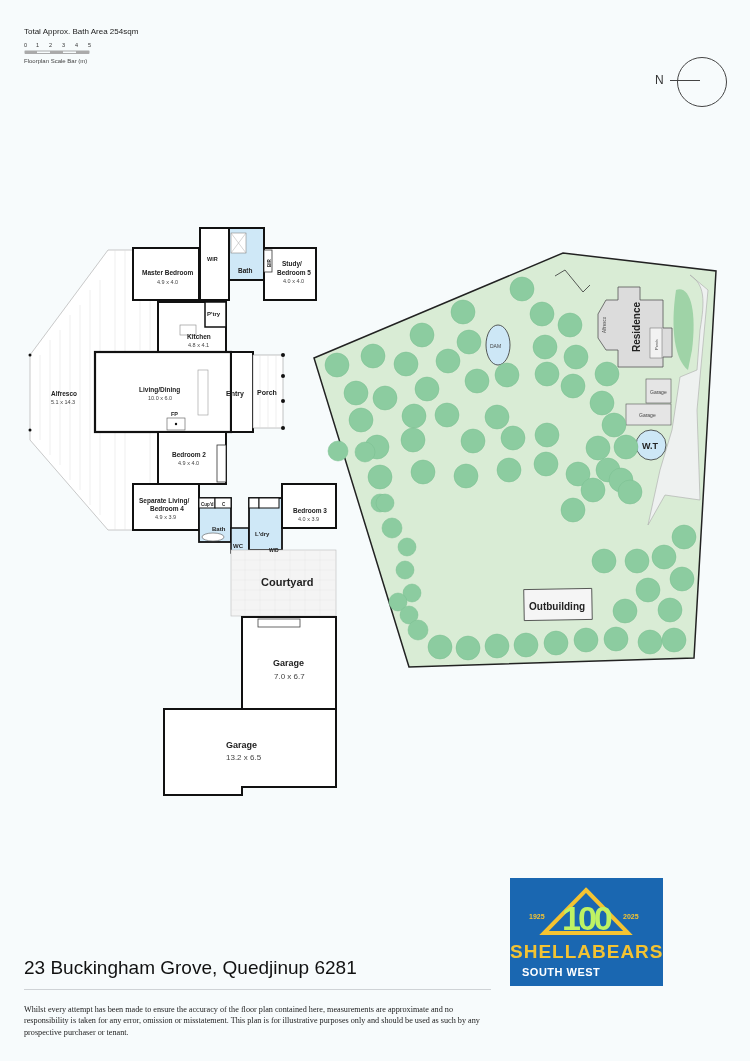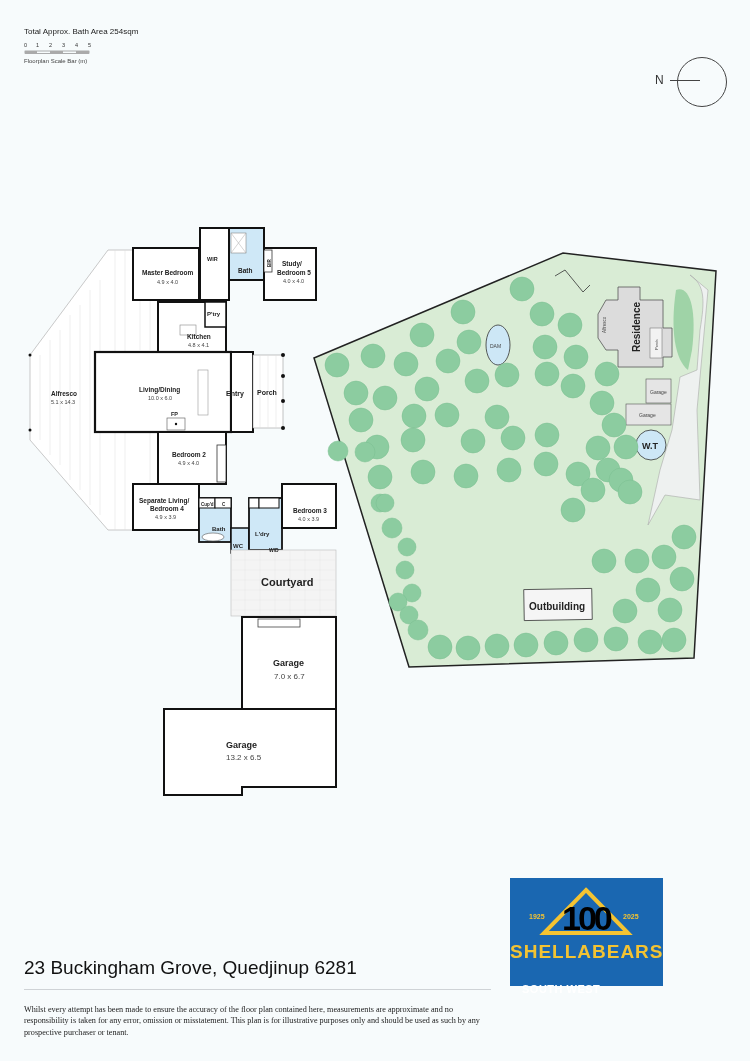--- a/index.html
+++ b/index.html
@@ -12,24 +12,24 @@
   .compass { left:677px; top:57px; width:48px; height:48px; border:1.2px solid #444; border-radius:50%; }
   .compass-line { left:670px; top:80px; width:30px; height:1.2px; background:#444; }
   svg.plan { position:absolute; left:0; top:0; }
   .room-label { font-family:"Liberation Sans", sans-serif; font-weight:bold; fill:#222; }
   .room-dim { font-family:"Liberation Sans", sans-serif; fill:#444; }
   .address { left:24px; top:957px; font-size:19px; color:#111;text-align:right; }
   .divider { left:24px; top:989px; width:467px; height:1px; background:#cfd3d6; }
   .disclaimer { left:24px; top:1004px; width:470px; font-size:8.2px; line-height:11.3px; color:#222;font-family:Liberation Serif, serif; }
   .logo { left:510px; top:878px; width:153px; height:108px; background:#1a67b1; }
   .logo-brand { left:0; top:63px; width:153px; text-align:center; font-size:19px; font-weight:bold; letter-spacing:1px; color:#f3c332; }
-  .logo-sub { left:12px; top:105px; font-size:11px; font-weight:bold; color:#fff; letter-spacing:0.5px; }
+  .logo-sub { left:12px; top:88px; font-size:11px; font-weight:bold; color:#fff; letter-spacing:0.5px; }
   .logo-year-l { left:19px; top:35px; font-size:7px; color:#f3c332; font-weight:bold; }
   .logo-year-r { left:113px; top:35px; font-size:7px; color:#f3c332; font-weight:bold; }
-  .logo-100 { left:52px; top:21px; font-size:34px; font-weight:bold; color:#000000; letter-spacing:-3px; }
+  .logo-100 { left:52px; top:21px; font-size:34px; font-weight:bold; color:#bef264; letter-spacing:-3px; }
 </style>
 </head>
 <body>
 
 <div class="abs hdr-area">Total Approx. Bath Area 254sqm</div>
 <svg class="abs scale" width="70" height="22">
   <g font-size="5.5" fill="#333" font-family="Liberation Sans, sans-serif">
     <text x="0" y="7">0</text>
     <text x="12" y="7">1</text>
     <text x="25" y="7">2</text>

